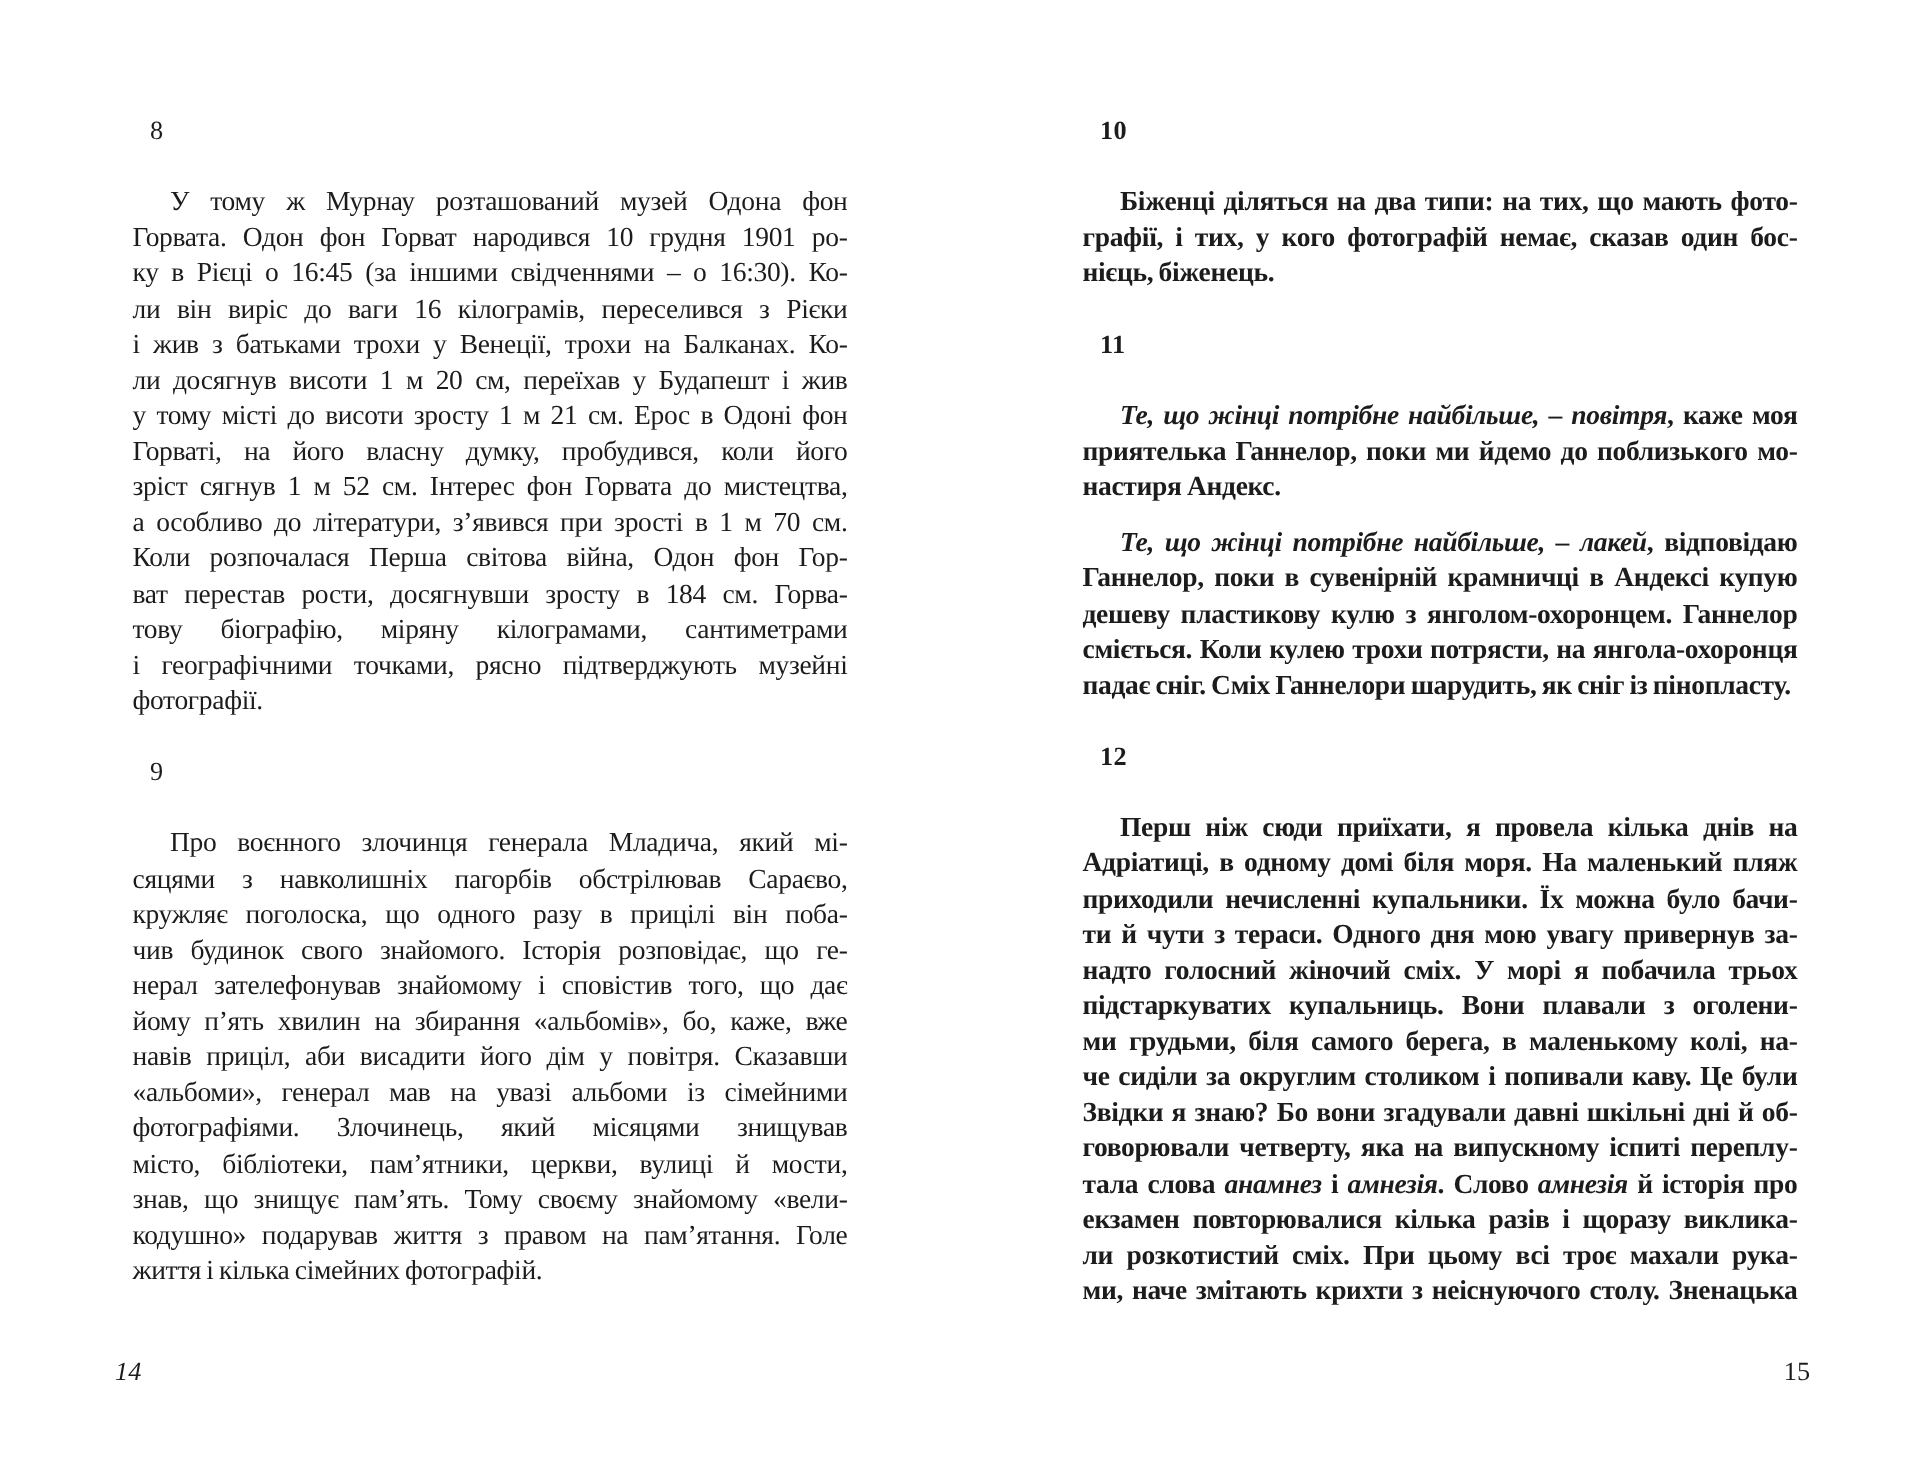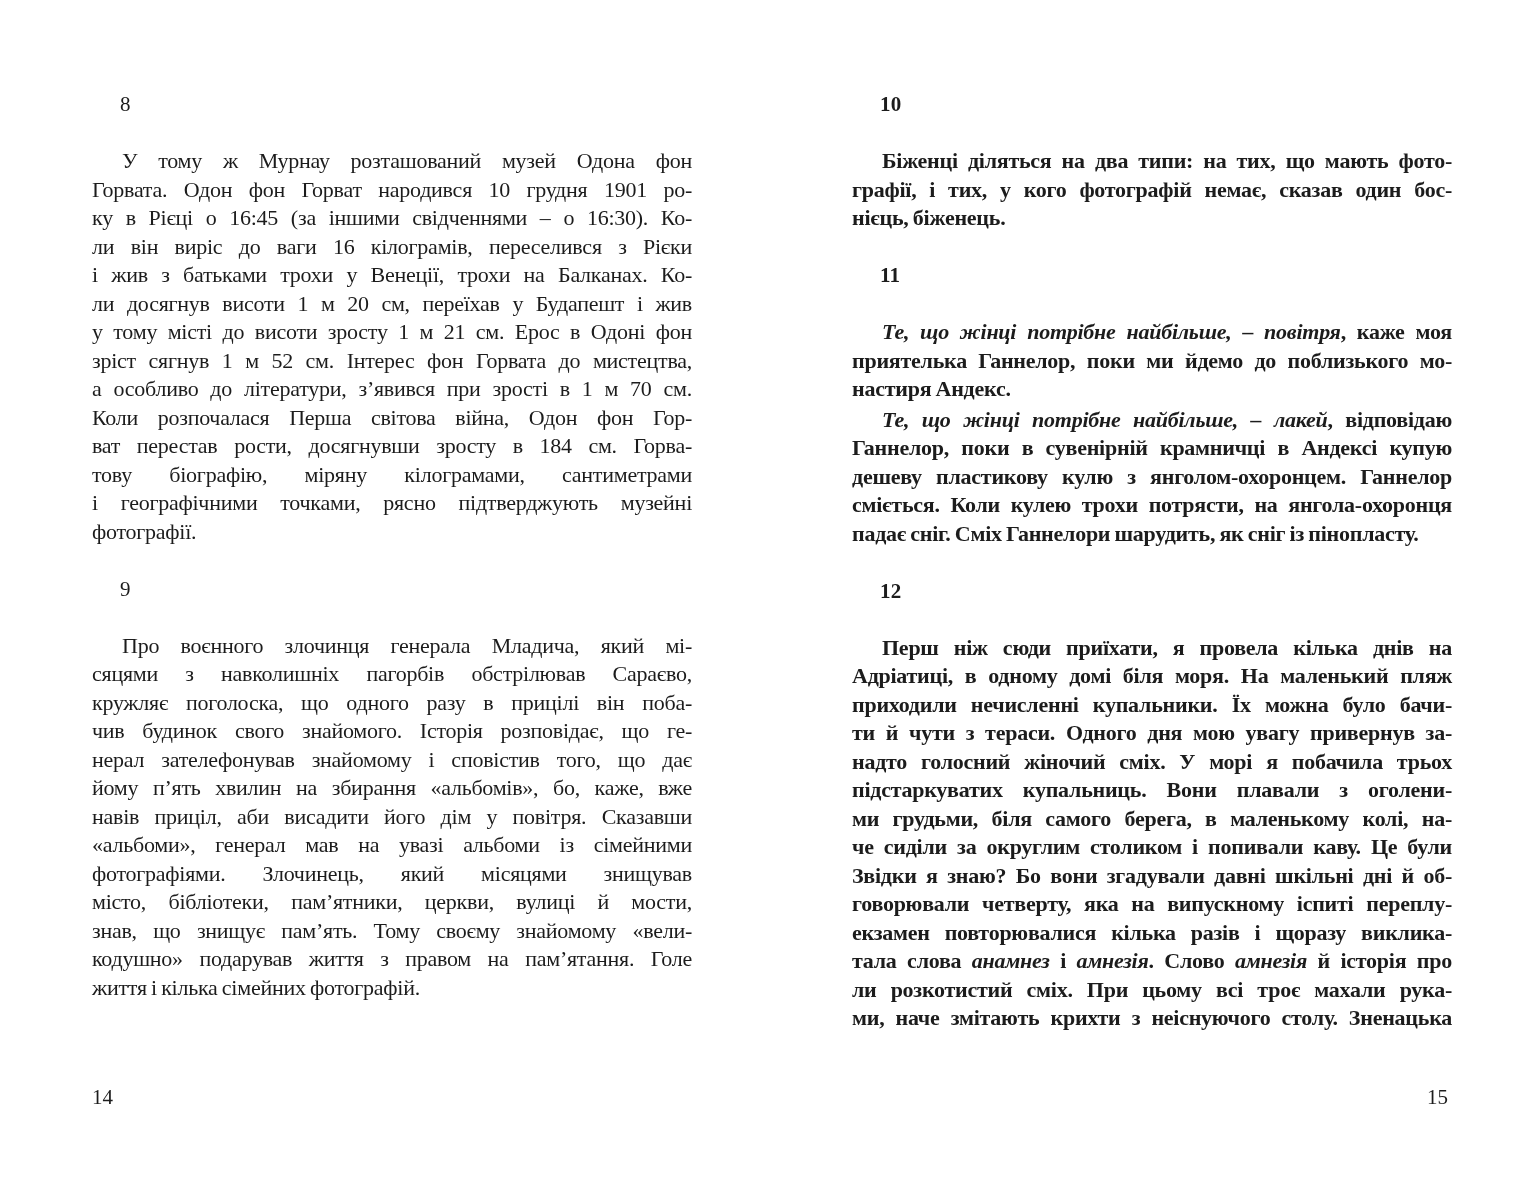--- a/index.html
+++ b/index.html
@@ -46,21 +46,21 @@
     letter-spacing: 0.2px;
   }
   .section-number.gap-above {
     margin-top: 28.5px;
   }
   .para {
     font-size: 22px;
     line-height: 28.5px;
     letter-spacing: -0.25px;
     word-spacing: -1px;
-    margin: 2px;
+    margin: 16px;
   }
   .line {
     height: 28.5px;
     text-align: justify;
     text-align-last: justify;
   }
   .line.indent {
     text-indent: 30px;
   }
   .line.flush {
@@ -68,39 +68,40 @@
   }
   .line em {
     font-style: italic;
   }
   .page-footer {
     position: absolute;
     top: 1083px;
     font-size: 21px;
     line-height: 28px;
   }
-  .page.left  .page-footer { left: 92px; }
+  .page.left  .page-footer { left: 92px; font-style: italic; }
   .page.right .page-footer { right: 88px; text-align: right; }
 </style>
 </head>
 <body>
 
 <div class="spread">
 
   <div class="page left">
     <div class="page-content">
         <div class="section-number">8</div>
         <div class="para">
           <div class="line indent"><span>У тому ж Мурнау розташований музей Одона фон</span></div>
           <div class="line"><span>Горвата. Одон фон Горват народився 10 грудня 1901 ро-</span></div>
           <div class="line"><span>ку в Рієці о 16:45 (за іншими свідченнями – о 16:30). Ко-</span></div>
           <div class="line"><span>ли він виріс до ваги 16 кілограмів, переселився з Рієки</span></div>
           <div class="line"><span>і жив з батьками трохи у Венеції, трохи на Балканах. Ко-</span></div>
           <div class="line"><span>ли досягнув висоти 1 м 20 см, переїхав у Будапешт і жив</span></div>
           <div class="line"><span>у тому місті до висоти зросту 1 м 21 см. Ерос в Одоні фон</span></div>
+          <div class="line"><span>Горваті, на його власну думку, пробудився, коли його</span></div>
           <div class="line"><span>зріст сягнув 1 м 52 см. Інтерес фон Горвата до мистецтва,</span></div>
           <div class="line"><span>а особливо до літератури, з’явився при зрості в 1 м 70 см.</span></div>
           <div class="line"><span>Коли розпочалася Перша світова війна, Одон фон Гор-</span></div>
           <div class="line"><span>ват перестав рости, досягнувши зросту в 184 см. Горва-</span></div>
           <div class="line"><span>тову біографію, міряну кілограмами, сантиметрами</span></div>
           <div class="line"><span>і географічними точками, рясно підтверджують музейні</span></div>
           <div class="line flush"><span>фотографії.</span></div>
         </div>
         <div class="section-number gap-above">9</div>
         <div class="para">
@@ -148,22 +149,22 @@
           <div class="line indent"><span>Перш ніж сюди приїхати, я провела кілька днів на</span></div>
           <div class="line"><span>Адріатиці, в одному домі біля моря. На маленький пляж</span></div>
           <div class="line"><span>приходили нечисленні купальники. Їх можна було бачи-</span></div>
           <div class="line"><span>ти й чути з тераси. Одного дня мою увагу привернув за-</span></div>
           <div class="line"><span>надто голосний жіночий сміх. У морі я побачила трьох</span></div>
           <div class="line"><span>підстаркуватих купальниць. Вони плавали з оголени-</span></div>
           <div class="line"><span>ми грудьми, біля самого берега, в маленькому колі, на-</span></div>
           <div class="line"><span>че сиділи за округлим столиком і попивали каву. Це були</span></div>
           <div class="line"><span>Звідки я знаю? Бо вони згадували давні шкільні дні й об-</span></div>
           <div class="line"><span>говорювали четверту, яка на випускному іспиті переплу-</span></div>
+          <div class="line"><span>тала слова </span><em>анамнез</em><span> і </span><em>амнезія</em><span>. Слово </span><em>амнезія</em><span> й історія про</span></div>
           <div class="line"><span>екзамен повторювалися кілька разів і щоразу виклика-</span></div>
-          <div class="line"><span>тала слова </span><em>анамнез</em><span> і </span><em>амнезія</em><span>. Слово </span><em>амнезія</em><span> й історія про</span></div>
           <div class="line"><span>ли розкотистий сміх. При цьому всі троє махали рука-</span></div>
           <div class="line"><span>ми, наче змітають крихти з неіснуючого столу. Зненацька</span></div>
         </div>
       </div>
     <div class="page-footer">15</div>
   </div>
 
 </div>
 
 </body></html>

